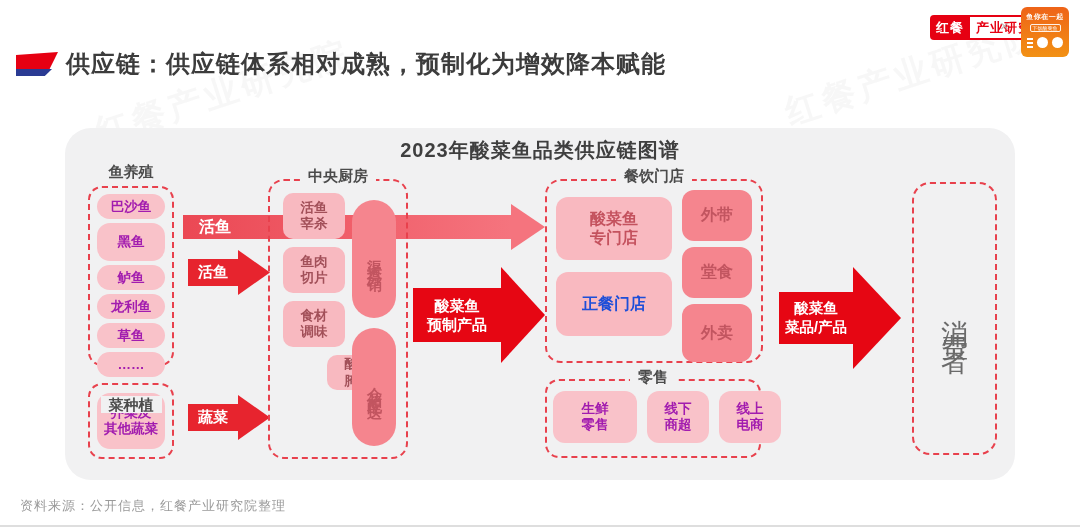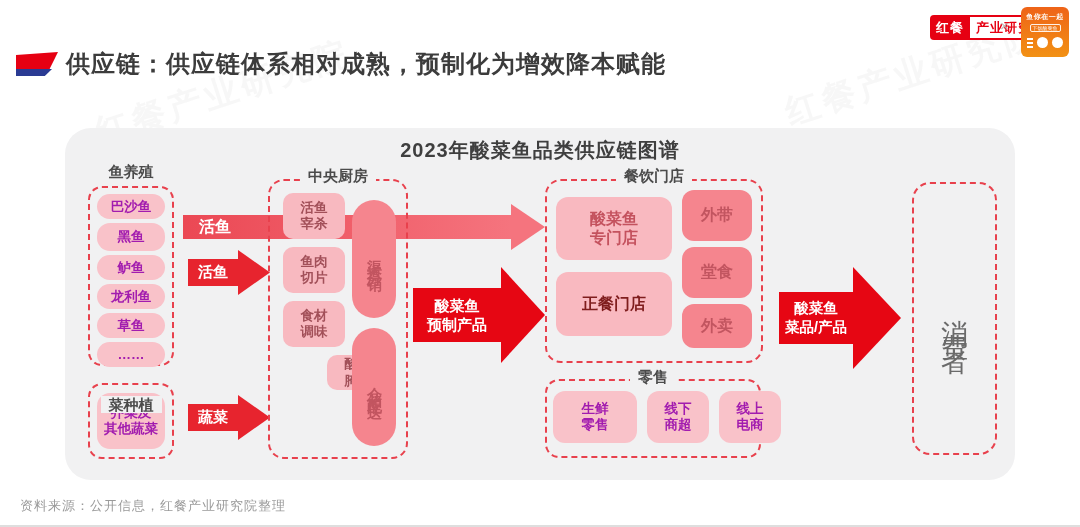--- a/index.html
+++ b/index.html
@@ -95,21 +95,21 @@
   <span style="margin-left:16px;font-size:16px;">活鱼</span>
 </div>
 <div class="a-head" style="left:511px;top:204px;width:34px;height:46px;background:#f5747e;"></div>
 
 <div class="grouplabel" style="left:88px;top:163px;width:86px;">
   <span>鱼养殖</span>
 </div>
 <div class="dashedbox" style="left:88px;top:186px;width:86px;height:180px;border-radius:14px;">
   <div style="display:flex;flex-direction:column;align-items:center;gap:4px;padding-top:6px;">
     <div class="pill" style="width:68px;height:25px;">巴沙鱼</div>
-    <div class="pill" style="width:68px;height:28px;">黑鱼</div>
+    <div class="pill" style="width:68px;height:38px;">黑鱼</div>
     <div class="pill" style="width:68px;height:25px;">鲈鱼</div>
     <div class="pill" style="width:68px;height:25px;">龙利鱼</div>
     <div class="pill" style="width:68px;height:25px;">草鱼</div>
     <div class="pill" style="width:68px;height:25px;">……</div>
   </div>
 </div>
 
 <div class="grouplabel" style="left:88px;top:370px;width:86px;margin-top:26px;">
   <span>菜种植</span>
 </div>
@@ -165,32 +165,32 @@
 
 <div class="grouplabel" style="left:545px;top:167px;width:218px;">
   <span>餐饮门店</span>
 </div>
 <div class="dashedbox" style="left:545px;top:179px;width:218px;height:184px;"></div>
 <div class="abs" style="left:556px;top:197px;display:flex;flex-direction:column;gap:12px;">
   <div class="pill" style="width:116px;height:63px;border-radius:12px;font-size:16px;background:#f9b9c0;color:#c4525e;">
     <span class="pre">酸菜鱼
 专门店</span>
   </div>
-  <div class="pill" style="width:116px;height:64px;border-radius:12px;font-size:16px;background:#f9b9c0;color:#7f1d1d;">
+  <div class="pill" style="width:116px;height:64px;border-radius:12px;font-size:16px;background:#f9b9c0;color:#1d4ed8;">
     <span>正餐门店</span>
   </div>
 </div>
 <div class="abs" style="left:682px;top:190px;display:flex;flex-direction:column;gap:6px;">
   <div class="midpill" style="width:70px;height:51px;border-radius:12px;font-size:16px;">
       <span>外带</span>
     </div>
   <div class="midpill" style="width:70px;height:51px;border-radius:12px;font-size:16px;">
       <span>堂食</span>
     </div>
-  <div class="midpill" style="width:70px;height:44px;border-radius:12px;font-size:16px;">
+  <div class="midpill" style="width:70px;height:58px;border-radius:12px;font-size:16px;">
       <span>外卖</span>
     </div>
 </div>
 
 <div class="grouplabel" style="left:545px;top:368px;width:216px;">
   <span>零售</span>
 </div>
 <div class="dashedbox" style="left:545px;top:379px;width:216px;height:79px;border-radius:14px;"></div>
 <div class="abs" style="left:553px;top:391px;display:flex;gap:10px;">
   <div class="pill" style="width:84px;height:52px;border-radius:12px;">

